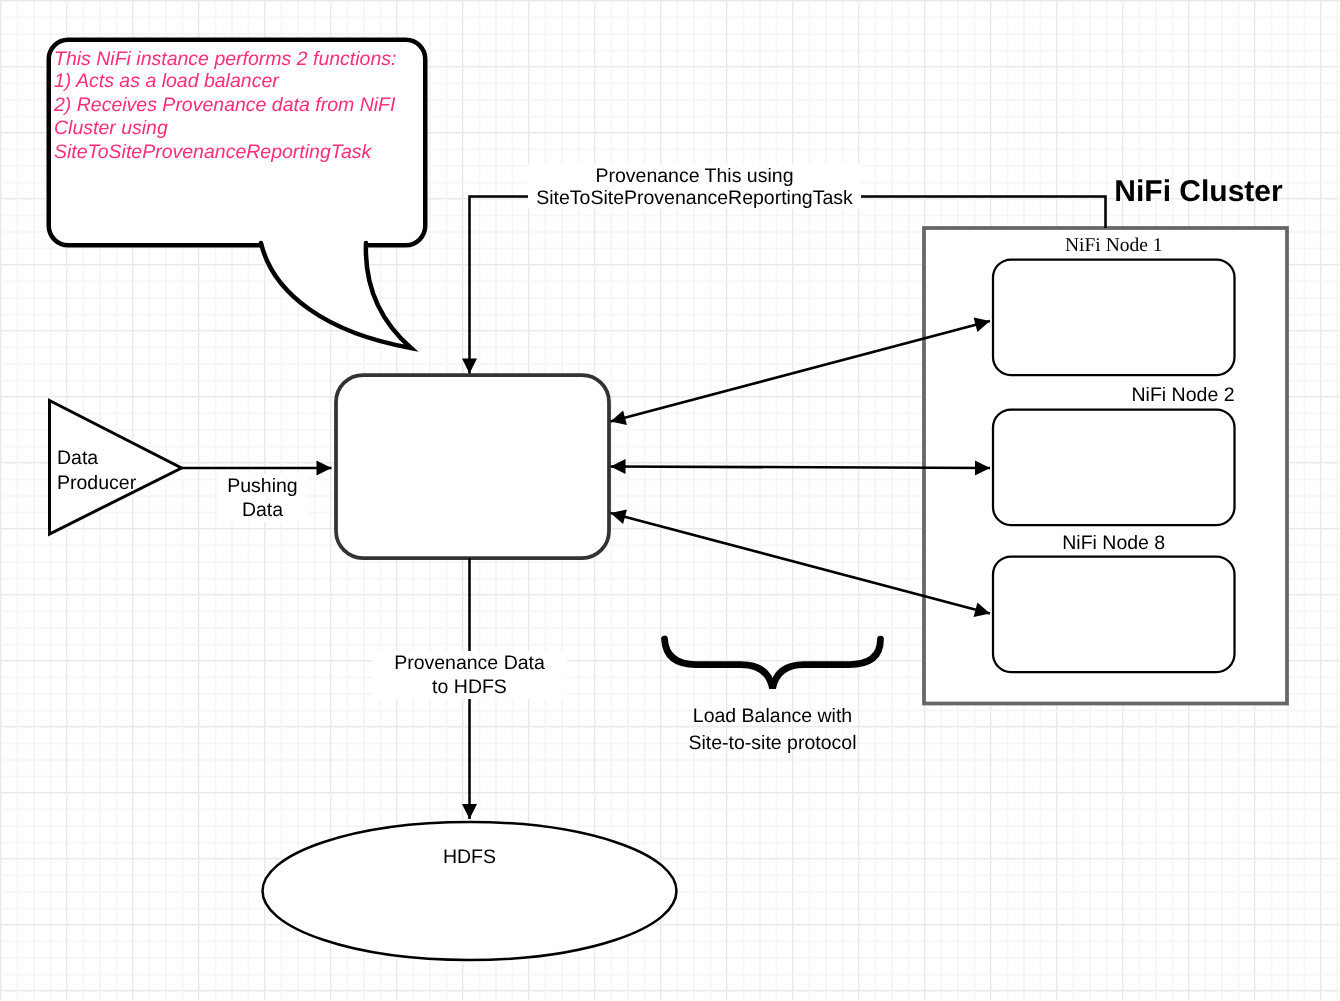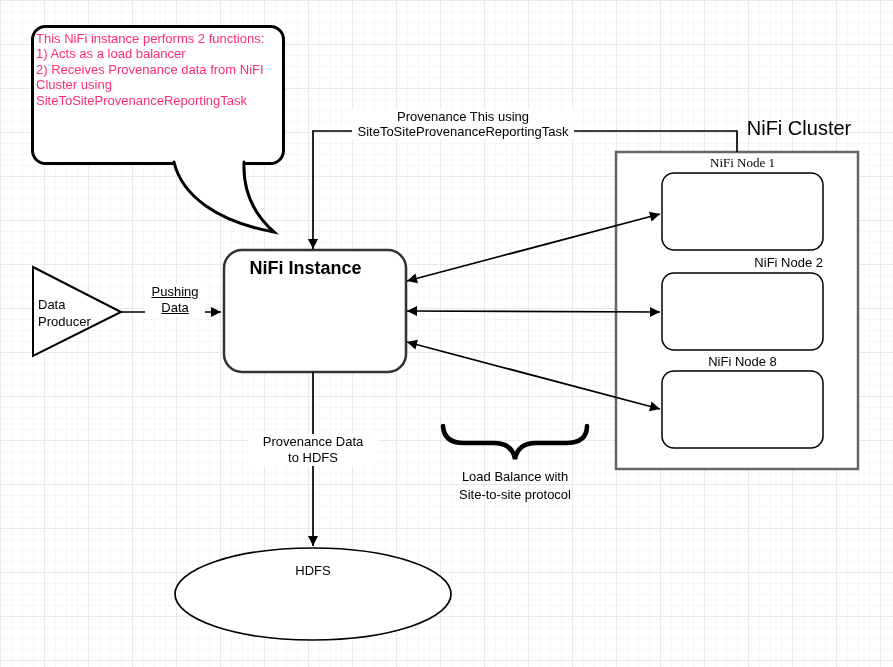--- a/index.html
+++ b/index.html
@@ -22,26 +22,27 @@
     font-size:13px;line-height:15.5px;
     color:#000;
     white-space:pre;
   }
   .center{text-align:center;}
   .whitebg{background:#ffffff;}
   .callout-text{
     left:36px;top:31px;width:250px;
     color:var(--callout-text,#ff2d78);
     line-height:15.4px;
+    font-style:italic;
   }
   .instance-label{left:224px;top:261px;width:163px;font-weight:bold;font-size:18px;}
   .producer-label{left:38px;top:296px;line-height:17px;}
-  .pushing-label{left:145px;top:284px;width:60px;line-height:16px;text-decoration:underline;}
+  .pushing-label{left:145px;top:316px;width:60px;line-height:16px;}
   .prov-top-label{left:352px;top:109px;width:222px;line-height:15px;}
-  .cluster-title{left:740px;top:121px;width:118px;font-weight:normal;font-size:20px;}
+  .cluster-title{left:740px;top:121px;width:118px;font-weight:bold;font-size:20px;}
   .node-label{left:662px;width:161px;}
   .node-label-1{top:155px;font-family:Liberation Serif, serif;}
   .node-label-2{top:255px;text-align:right;}
   .node-label-3{top:354px;}
   .hdfs-arrow-label{left:248px;top:434px;width:130px;line-height:16px;}
   .brace-label{left:440px;top:468px;width:150px;line-height:17.5px;}
   .hdfs-label{left:253px;top:563px;width:120px;}
 </style>
 </head>
 <body>
@@ -81,21 +82,20 @@
 
     <path d="M 443,426 Q 444,443 464,443 L 494,443 Q 512,443 515,459 Q 518,443 536,443 L 566,443 Q 587,443 587,426" fill="none" stroke="#000" stroke-width="4.5" stroke-linecap="round"></path>
   </svg>
 
   <div class="lbl callout-text">This NiFi instance performs 2 functions:
 1) Acts as a load balancer
 2) Receives Provenance data from NiFI
 Cluster using
 SiteToSiteProvenanceReportingTask</div>
 
-  <div class="lbl instance-label center">NiFi Instance</div>
 
   <div class="lbl producer-label">Data
 Producer</div>
 
   <div class="lbl pushing-label center whitebg">Pushing
 Data</div>
 
   <div class="lbl prov-top-label center whitebg">Provenance This using
 SiteToSiteProvenanceReportingTask</div>
 

